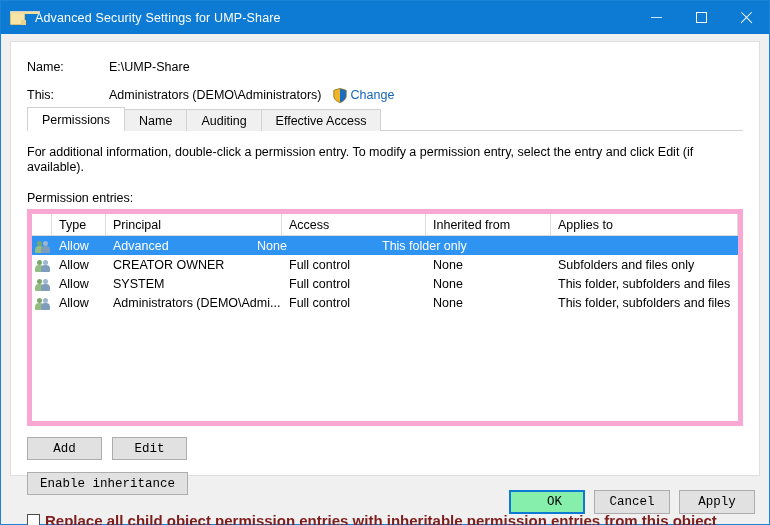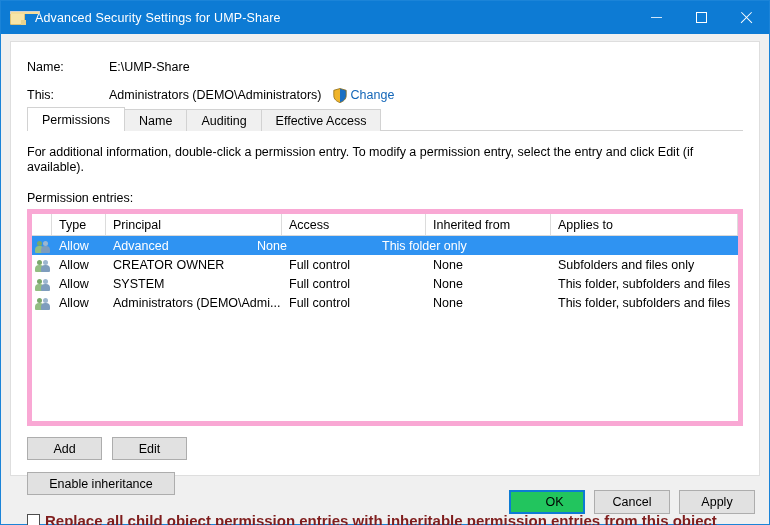--- a/index.html
+++ b/index.html
@@ -242,21 +242,21 @@
   .grp-icon .p.front .body { background: #7e9dbd; }
 
   
   .btnrow { display: flex; margin-top: 11px; flex: none; }
   .btn {
     height: 23px;
     min-width: 75px;
     padding: 0 12px;
     background: #e1e1e1;
     border: 1px solid #adadad;
-    font-family: Liberation Sans, sans-serif;
+    font-family: Liberation Mono, monospace;
     font-size: 12.5px; color: #000;
     display: flex; align-items: center; justify-content: center;
     cursor: default;
     margin-right: 10px;
     white-space: nowrap;
   }
   .btn.wide { min-width: 148px; }
   .inh-row { margin-top: 12px; }
 
   
@@ -276,21 +276,21 @@
   
   .footer {
     height: 44px; min-height: 44px;
     background: #f0f0f0;
     display: flex; align-items: center; justify-content: flex-end;
     padding-right: 14px;
   }
   .footer .btn { margin-right: 0; margin-left: 9px; min-width: 76px; height: 24px; }
   .footer .btn.default {
     border: 2px solid #0d7bd4;
-    background: #22c55e;
+    background: #86efac;
     padding-left: 27px;
   }
 </style>
 </head>
 <body>
 
 <div class="window">
 
   <div class="titlebar">
     <div class="title-folder">

